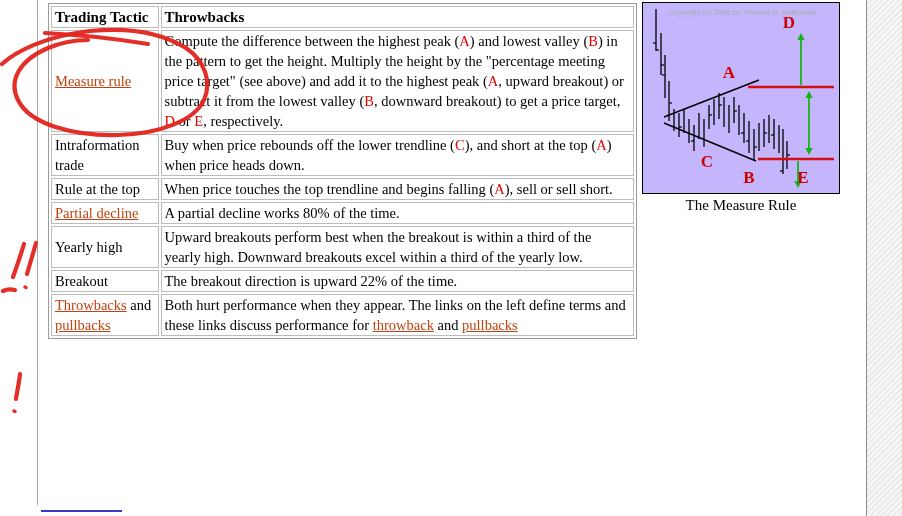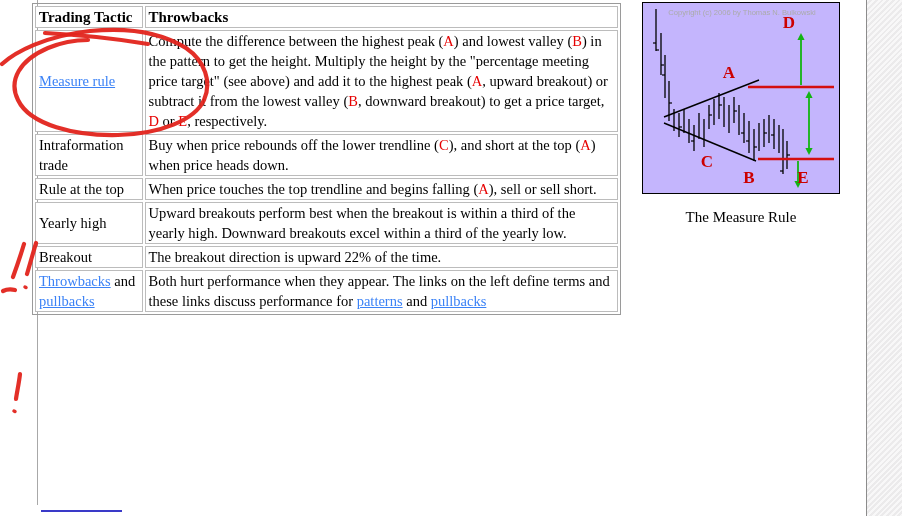--- a/index.html
+++ b/index.html
@@ -5,35 +5,35 @@
   html,body{margin:0;padding:0;background:#fff;}
   #canvas{position:relative;width:902px;height:516px;background:#fff;overflow:hidden;
           font-family:"Liberation Serif", serif;color:#000;}
   
   #left-rule{position:absolute;left:37px;top:0;width:1px;height:505px;background:#a8a8a8;}
   
   #right-panel{position:absolute;left:866px;top:0;width:36px;height:516px;
     background:#f1f0f1;border-left:1px solid #8c8c8c;
     background-image:repeating-linear-gradient(135deg,rgba(255,255,255,.5) 0 2px,rgba(0,0,0,0.025) 2px 4px);}
   
-  #tactics-table{position:absolute;left:32px;top:3px;width:589px;
+  #tactics-table{position:absolute;left:48px;top:3px;width:589px;
     border:1px solid #9a9a9a;border-collapse:separate;border-spacing:2px;}
   #tactics-table th,#tactics-table td{border:1px solid #bcbcbc;padding:0 3px;
     font-size:14.5px;line-height:20px;vertical-align:middle;background:#fff;}
   #tactics-table th{text-align:left;font-size:15px;}
   td.tactic{width:100px;}
   td.expl{width:478px;}
   tr.r0 td{height:96px;}
-  a.link, span.lnk{color:#3b82f6;text-decoration:underline;cursor:pointer;}
+  a.link, span.lnk{color:#c2410c;text-decoration:underline;cursor:pointer;}
   span.redletter{color:#e60000;}
   
   #figure-box{position:absolute;left:642px;top:2px;width:196px;height:190px;
     border:1px solid #000;background:#c4b5fd;}
   #figure-caption{position:absolute;left:642px;top:197px;width:198px;text-align:center;
-    font-size:15px;color:#000;margin-top:12px;}
+    font-size:15px;color:#000;}
   
   #annot-svg{position:absolute;left:0;top:0;width:902px;height:516px;pointer-events:none;}
   #partial-link{position:absolute;left:41px;top:510px;width:81px;height:2px;background:#3a3ac8;}
 </style>
 </head>
 <body>
 
 <div id="canvas">
 
   <div id="left-rule"></div>
@@ -52,31 +52,35 @@
           <td class="expl"><span class="plain">Compute the difference between the highest peak (</span><span class="redletter">A</span><span class="plain">) and lowest valley (</span><span class="redletter">B</span><span class="plain">) in the pattern to get the height. Multiply the height by the "percentage meeting price target" (see above) and add it to the highest peak (</span><span class="redletter">A</span><span class="plain">, upward breakout) or subtract it from the lowest valley (</span><span class="redletter">B</span><span class="plain">, downward breakout) to get a price target, </span><span class="redletter">D</span><span class="plain"> or </span><span class="redletter">E</span><span class="plain">, respectively.</span></td>
         </tr>
         <tr class="r1">
           <td class="tactic"><span class="plain">Intraformation trade</span></td>
           <td class="expl"><span class="plain">Buy when price rebounds off the lower trendline (</span><span class="redletter">C</span><span class="plain">), and short at the top (</span><span class="redletter">A</span><span class="plain">) when price heads down.</span></td>
         </tr>
         <tr class="r3">
           <td class="tactic"><span class="plain">Rule at the top</span></td>
           <td class="expl"><span class="plain">When price touches the top trendline and begins falling (</span><span class="redletter">A</span><span class="plain">), sell or sell short.</span></td>
         </tr>
+        <tr class="r5">
+          <td class="tactic"><a class="link" href="#">Partial decline</a></td>
+          <td class="expl"><span class="plain">A partial decline works 80% of the time.</span></td>
+        </tr>
         <tr class="r7">
           <td class="tactic"><span class="plain">Yearly high</span></td>
           <td class="expl"><span class="plain">Upward breakouts perform best when the breakout is within a third of the yearly high. Downward breakouts excel within a third of the yearly low.</span></td>
         </tr>
         <tr class="r9">
           <td class="tactic"><span class="plain">Breakout</span></td>
           <td class="expl"><span class="plain">The breakout direction is upward 22% of the time.</span></td>
         </tr>
         <tr class="r10">
           <td class="tactic"><a class="link" href="#">Throwbacks</a><span class="plain"> and </span><a class="link" href="#">pullbacks</a></td>
-          <td class="expl"><span class="plain">Both hurt performance when they appear. The links on the left define terms and these links discuss performance for </span><a class="link" href="#">patterns</a><span class="plain"> and </span><a class="link" href="#">pullbacks</a></td>
+          <td class="expl"><span class="plain">Both hurt performance when they appear. The links on the left define terms and these links discuss performance for </span><a class="link" href="#">throwback</a><span class="plain"> and </span><a class="link" href="#">pullbacks</a></td>
         </tr>
       </tbody>
   </table>
 
   <div id="figure-box">
     <svg id="chart-svg" width="196" height="190" viewBox="0 0 196 190">
         <text x="99" y="12" font-size="7.6" fill="#ababab" font-weight="normal" font-family="&quot;Liberation Sans&quot;, sans-serif" text-anchor="middle">Copyright (c) 2006 by Thomas N. Bulkowski</text>
         <line x1="13" y1="6" x2="13" y2="48" stroke="#000" stroke-width="1.3"></line>
         <line x1="18" y1="30" x2="18" y2="72" stroke="#000" stroke-width="1.3"></line>
         <line x1="22" y1="52" x2="22" y2="95" stroke="#000" stroke-width="1.3"></line>

